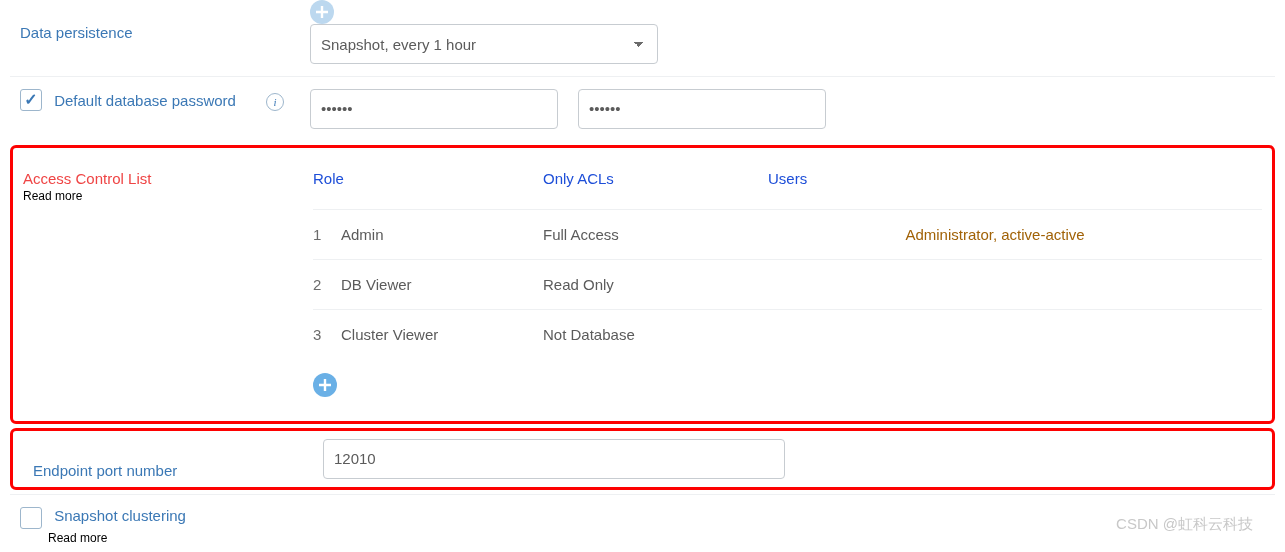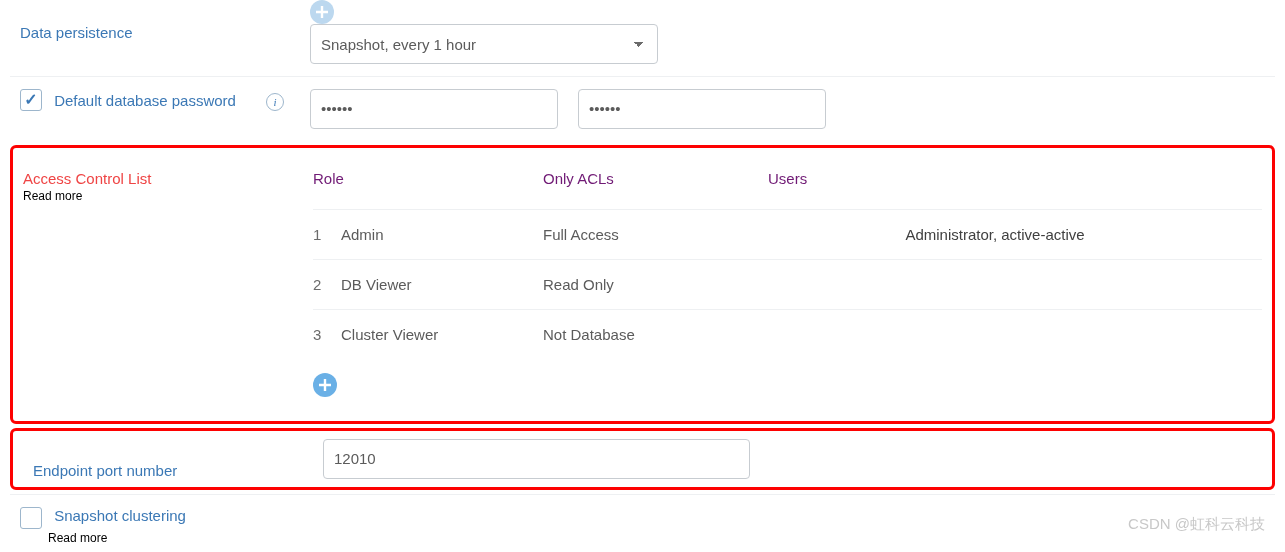--- a/index.html
+++ b/index.html
@@ -14,48 +14,48 @@
   .circle-btn{width:24px;height:24px;border-radius:50%;background:#6ab0e6;display:inline-flex;align-items:center;justify-content:center;cursor:pointer;}
   .circle-btn.light{background:#bcd8ef;}
   .circle-btn svg{width:12px;height:12px;}
   
   .select,.ipt{height:40px;line-height:40px;border:1px solid #c7ccd1;border-radius:4px;background:#fff;color:#5b5b5b;font-size:15px;padding:0 10px;box-sizing:border-box;}
   .select{width:348px;appearance:none;-webkit-appearance:none;background:
     linear-gradient(45deg,transparent 50%,#6b6b6b 50%) calc(100% - 18px) 17px/5px 5px no-repeat,
     linear-gradient(-45deg,transparent 50%,#6b6b6b 50%) calc(100% - 13px) 17px/5px 5px no-repeat,
     #fff;}
   .ipt.pw{width:248px;}
-  .ipt.port{width:427px;}
+  .ipt.port{width:462px;}
   
   .chk{width:20px;height:20px;border:1px solid #9db6cc;border-radius:3px;display:inline-flex;align-items:center;justify-content:center;vertical-align:top;margin-right:8px;cursor:pointer;}
   .chk.checked::after{content:"✓";color:#3b78b5;font-weight:bold;font-size:16px;line-height:1;}
   .chk-label{color:#3b78b5;text-align:right;}
   .info-small{width:16px;height:16px;border:1px solid #9db6cc;border-radius:50%;display:inline-flex;align-items:center;justify-content:center;font-size:11px;color:#3b78b5;margin-top:4px;margin-left:26px;font-family:serif;font-style:italic;}
   
   .highlight{border:3px solid #fd0101;border-radius:6px;margin:4px 0;}
   .acl-wrap{display:flex;padding:22px 10px 24px 10px;}
   .acl-left{flex:0 0 290px;}
   .acl-title{color:#ef4444;}
   .read-more{display:block;color:#000000;font-size:12px;margin-top:2px;text-decoration:none;}
   .acl-right{flex:1 1 auto;}
-  .acl-head{display:flex;color:#701a75;padding-bottom:22px;}
+  .acl-head{display:flex;color:#1d4ed8;padding-bottom:22px;}
   .col-role{flex:0 0 230px;}
   .col-redis{flex:0 0 225px;}
   .col-users{flex:1 1 auto;text-align:left;}
   .acl-row{display:flex;align-items:center;border-top:1px solid #eef0f2;padding:16px 0;color:#5b5b5b;}
   .acl-idx{width:28px;flex:0 0 28px;color:#6b6b6b;}
   .acl-role{flex:0 0 202px;}
   .acl-redis{flex:0 0 225px;}
-  .acl-users{flex:1 1 auto;color:#404040;text-align:center;padding-right:40px;}
+  .acl-users{flex:1 1 auto;color:#a16207;text-align:center;padding-right:40px;}
   .add-row{padding-top:14px;}
   
   .endpoint-row{display:flex;align-items:flex-end;padding:8px 10px 8px 20px;}
   
   
-  .watermark{position:fixed;right:20px;bottom:18px;color:#c8c8c8;font-size:15px;pointer-events:none;}
+  .watermark{position:fixed;right:32px;bottom:18px;color:#c8c8c8;font-size:15px;pointer-events:none;}
 </style>
 </head>
 <body>
 
 <div class="page">
 
   <div class="info-icon-row">
     <span class="circle-btn light">
       <svg viewBox="0 0 10 10">
           <path d="M5 0v10M0 5h10" stroke="#fff" stroke-width="2"></path>

